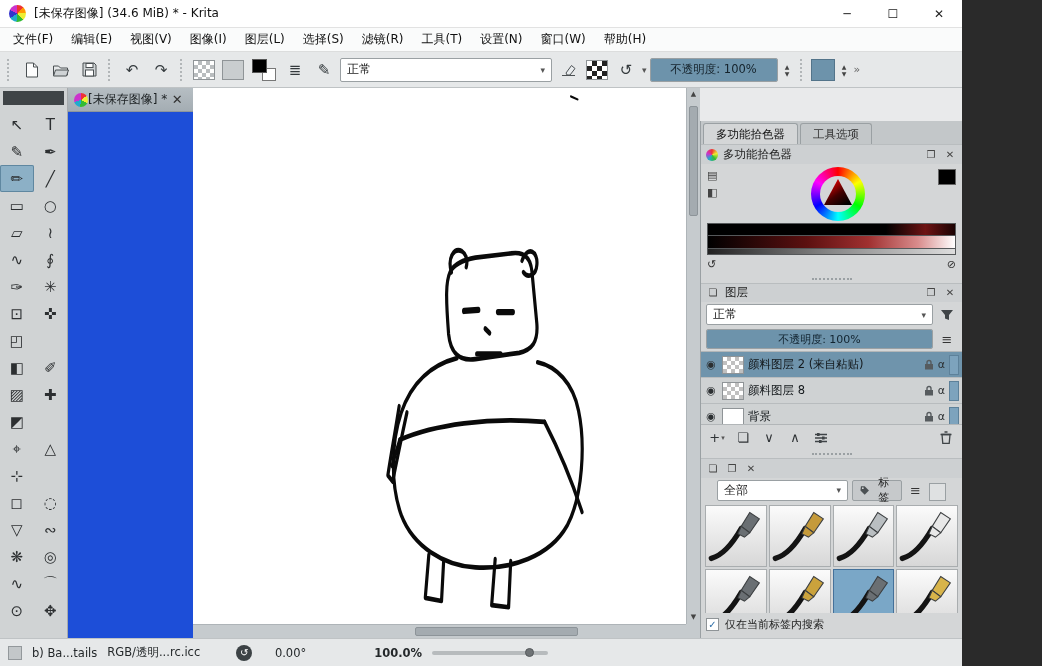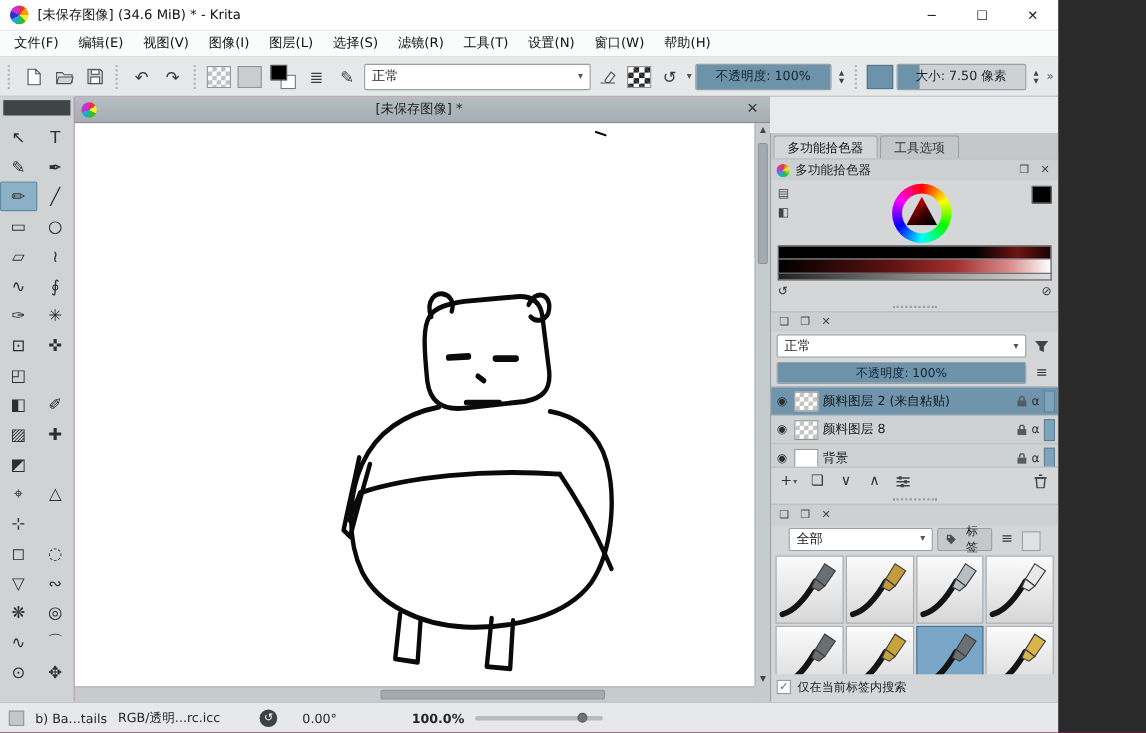--- a/index.html
+++ b/index.html
@@ -47,21 +47,21 @@
 
   
   .toolbox { width:68px; background:#d0d3d4; border-right:1px solid #a6aaac; display:flex; flex-direction:column; }
   .toolbox-handle { height:14px; background:#3f4447; margin:3px 3px 6px 3px; }
   .tools { display:grid; grid-template-columns:repeat(2,1fr); }
   .tool { height:27px; border:none; background:transparent; font-size:15px; color:#2c2f31; display:flex; align-items:center; justify-content:center; border-radius:2px; }
   .tool.selected { background:#8cb0c6; box-shadow:inset 0 0 0 1px #5f87a0; }
   .tool.empty { visibility:hidden; }
 
   
-  .canvas-col { flex:1; display:flex; flex-direction:column; min-width:0; background:#be185d;justify-content:center; }
+  .canvas-col { flex:1; display:flex; flex-direction:row; min-width:0; background:#1d4ed8;justify-content:center; }
   .canvas-tabbar { height:24px; background:linear-gradient(#b6bec3,#a4adb3); border-bottom:1px solid #8d969c; display:flex; align-items:center; padding:0 6px; }
   .mini-logo { width:14px; height:14px; border-radius:50%; background:conic-gradient(#e33 0 15%, #ee3 15% 32%, #3b3 32% 52%, #2ac 52% 70%, #c3c 70% 100%); }
   .canvas-tab-title { flex:1; text-align:center; font-size:12px; color:#1d2224; }
   .tab-close { width:20px; height:20px; border:none; background:transparent; font-size:13px; color:#333; }
   .canvas-wrap { flex:1; position:relative; background:#c6cbce; min-height:0; }
   .canvas { position:absolute; left:0; top:0; right:14px; bottom:14px; background:#ffffff; }
   .canvas svg { width:100%; height:100%; display:block; }
   .vscroll { position:absolute; right:0; top:0; bottom:14px; width:14px; background:#c6cbce; border-left:1px solid #aeb4b8; }
   .vscroll .arr { position:absolute; left:0; width:100%; height:13px; font-size:7px; color:#444; text-align:center; line-height:13px; }
   .vscroll .arr.up { top:0; } .vscroll .arr.down { bottom:0; }
@@ -232,24 +232,20 @@
     <div class="slider-ctl opacity-ctl">
       <i class="fill" style="width:100%;"></i>
       <span>不透明度: 100%</span>
     </div>
     <span class="spin">
         <b>▲</b>
         <b>▼</b>
       </span>
     <span class="vsep"></span>
     <span class="blue-swatch"></span>
-    <div class="slider-ctl size-ctl">
-      <i class="fill" style="width:18%;"></i>
-      <span>大小: 7.50 像素</span>
-    </div>
     <span class="spin">
         <b>▲</b>
         <b>▼</b>
       </span>
     <span style="color:#666;font-size:11px;">»</span>
   </div>
 
   <div class="main">
 
     <div class="toolbox">
@@ -375,20 +371,21 @@
           <span>↺</span>
           <span>⊘</span>
         </div>
       </div>
       <div class="handle-dots">
           <i></i>
         </div>
 
       <div class="docker-header">
         <span class="hd-icon">❏</span>
+        <span class="docker-title">图层</span>
         <button class="hd-icon">❐</button>
         <button class="hd-icon">✕</button>
       </div>
       <div class="layers-controls">
         <div class="combo">
           <span>正常</span>
           <span class="caret">▾</span>
         </div>
         <button class="icon-btn">
           <svg width="14" height="12" viewBox="0 0 14 12">

